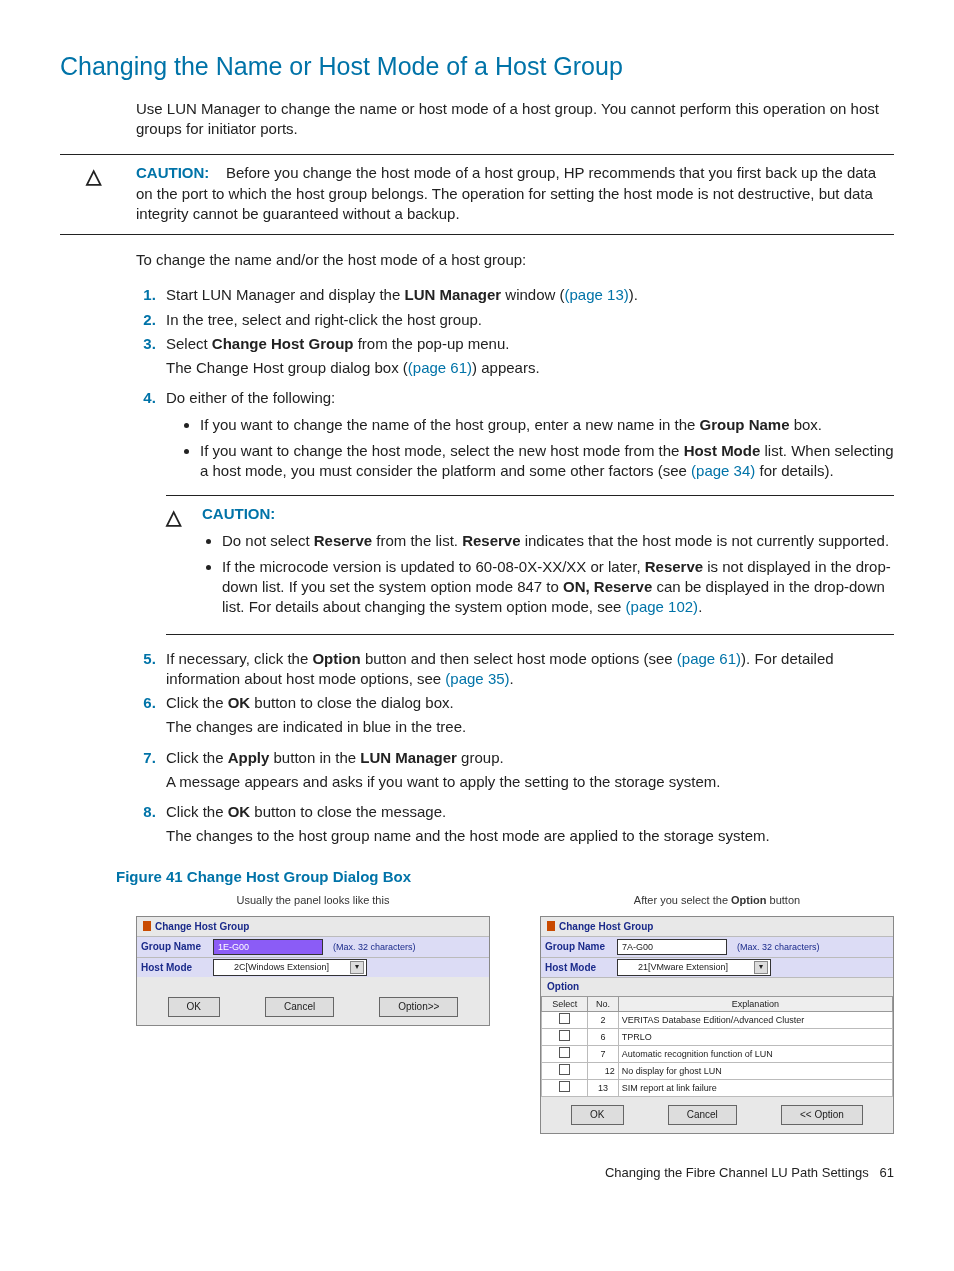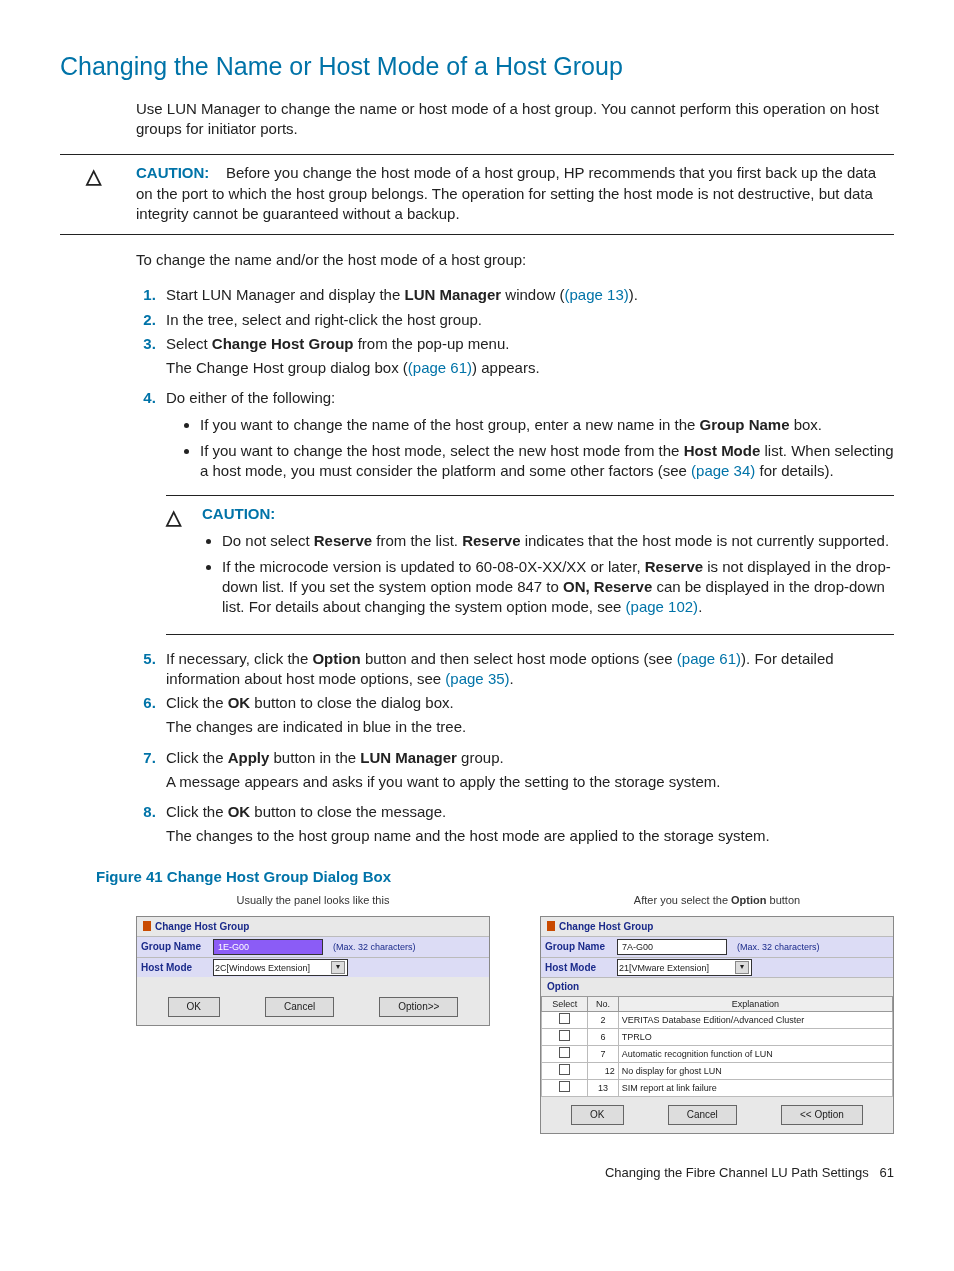--- a/index.html
+++ b/index.html
@@ -43,21 +43,21 @@
   .bold { font-weight: bold; }
   .link { color: #0073a8; }
   .step-extra { margin: 4px 0 10px 0; }
   .inner-caution {
     border-top: 1px solid #222;
     border-bottom: 1px solid #222;
     margin: 14px 0 14px 0;
     padding: 8px 0 10px 0;
     display: flex;
   }
-  .figure-title { color: #0073a8; font-weight: bold; margin: 20px 0 6px 36px; }
+  .figure-title { color: #0073a8; font-weight: bold; margin: 20px 0 6px 56px; }
   .figures-row { display: flex; gap: 50px; margin-left: 76px; }
   .fig-col { flex: 1; font-size: 11px; }
   .fig-caption { text-align: center; color: #333; font-size: 11px; margin-bottom: 8px; }
   .dialog {
     border: 1px solid #888;
     background: #e8e8e8;
     font-size: 10px;
     color: #222;
   }
   .dlg-title {
@@ -90,24 +90,24 @@
     background: #fff;
     border: 1px solid #333;
     padding: 1px 4px;
     font-size: 9px;
     min-width: 100px;
     display: inline-block;
   }
   .dlg-hint { color: #1a2a8a; font-size: 9px; margin-left: 10px; text-align: right; }
   .dlg-select {
     display: inline-flex;
-    align-items: flex-end;
+    align-items: center;
     background: #fff;
     border: 1px solid #333;
-    padding: 1px 2px 1px 1px;
+    padding: 1px 2px 1px 20px;
     font-size: 9px;
     min-width: 130px;
     justify-content: space-between;
   }
   .sel-arrow {
     width: 12px; height: 11px;
     background: #ddd;
     border: 1px solid #888;
     text-align: center;
     line-height: 9px;

